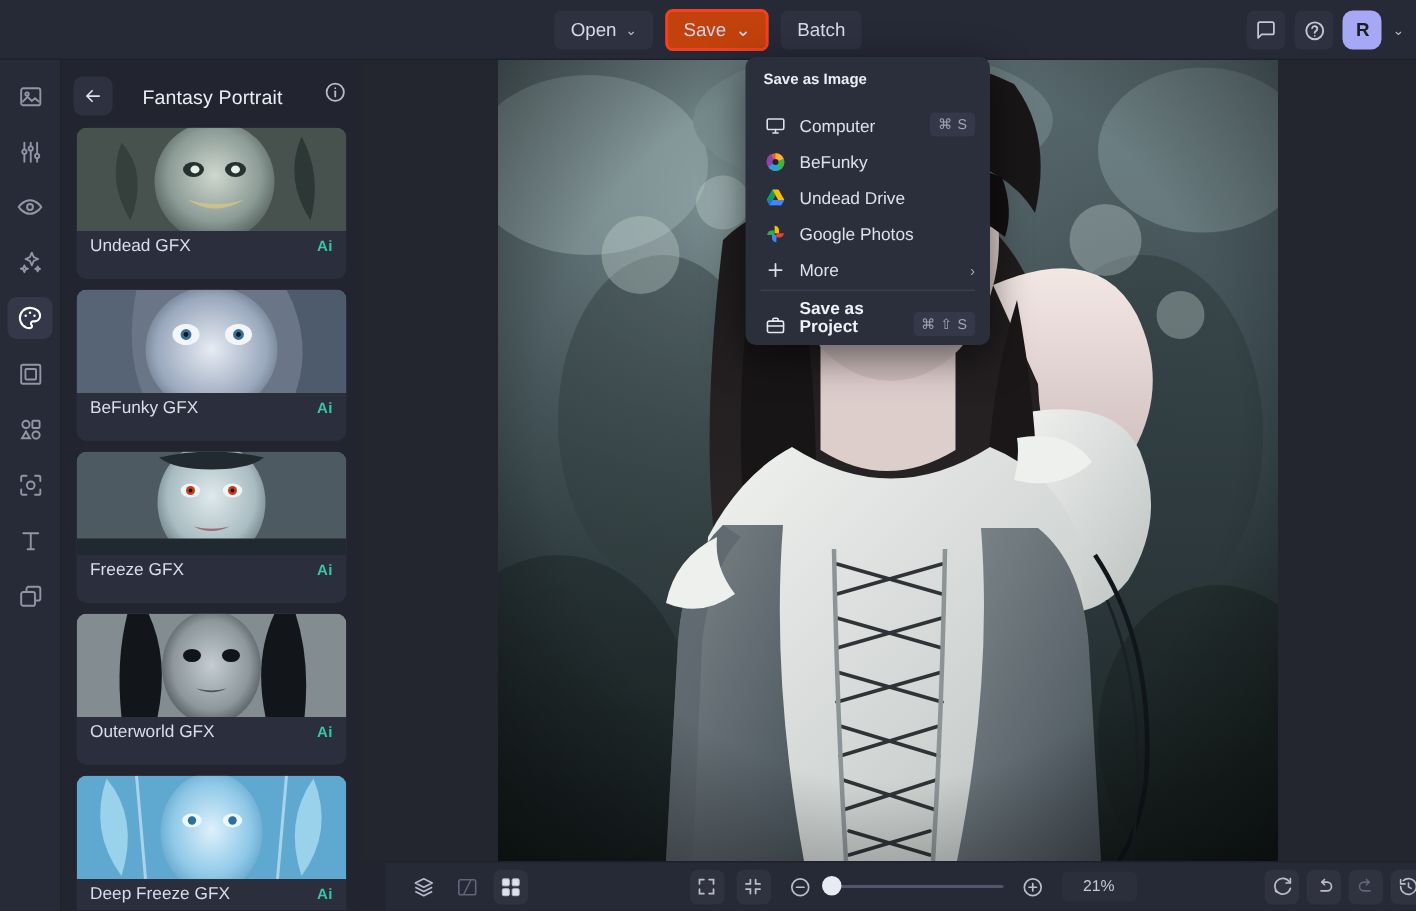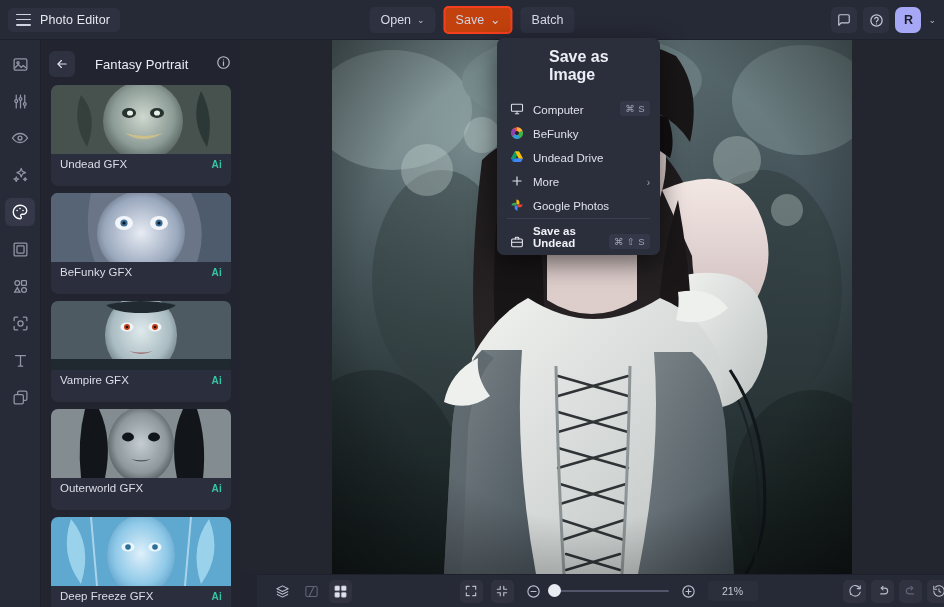--- a/index.html
+++ b/index.html
@@ -151,23 +151,22 @@
   }
 
   
   .menu {
     position: absolute; left: 497px; top: 38px; width: 163px;
     background: #2b2e3b; border-radius: 7px;
     box-shadow: 0 8px 26px rgba(0,0,0,.55);
     padding: 8px 0 6px 0; z-index: 40;
   }
   .menu-head {
-    font-size: 16px; font-weight: bold; color: #eceef5;
+    font-size: 10px; font-weight: bold; color: #eceef5;
     padding: 2px 12px 8px 12px;
-    margin-left: 40px;
   }
   .menu-item {
     display: flex; align-items: flex-end; height: 24px;
     padding: 0 10px 0 12px; cursor: pointer; gap: 9px;
   }
   .mi-icon { width: 15px; display: flex; align-items: center; justify-content: center; }
   .mi-label { font-size: 11.5px; color: #dee0ea; flex: 1; }
   .mi-label.bold { font-weight: bold; color: #f0f1f7; }
   .shortcut {
     font-size: 9.5px; color: #9fa3b4; background: #343848;
@@ -178,28 +177,20 @@
 
   
   .art { position: absolute; inset: 0; }
 </style>
 </head>
 <body>
 
 <div id="app">
 
   <div class="topbar">
-    <div class="brand">
-      <span class="hamburger">
-          <i></i>
-          <i></i>
-          <i></i>
-        </span>
-      <span class="brand-text">Photo Editor</span>
-    </div>
 
     <div class="center-group">
       <div class="tbtn plain">
         <span>Open</span>
         <span class="chev">⌄</span>
       </div>
       <div class="save-wrap">
         <div class="save-btn">
           <span>Save</span>
           <span class="chev">⌄</span>
@@ -389,21 +380,21 @@
             <circle cx="76" cy="26" r="3" fill="#c4421a"></circle>
               <circle cx="104" cy="26" r="3" fill="#c4421a"></circle>
             <circle cx="76" cy="26" r="1.3" fill="#2a0c05"></circle>
               <circle cx="104" cy="26" r="1.3" fill="#2a0c05"></circle>
             <path d="M78 50 q12 6 24 0 q-12 3 -24 0z" fill="#9d6c74"></path>
             <path d="M55 4 q34 -8 70 0 q-10 8 -35 8 q-25 0 -35 -8z" fill="#212a30"></path>
             <rect y="58" width="180" height="11" fill="#202930"></rect>
           </svg>
         </div>
         <div class="card-row">
-          <span class="card-label">Vampire GFX</span>
+          <span class="card-label">Freeze GFX</span>
           <span class="ai-badge">Ai</span>
         </div>
       </div>
 
       <div class="card">
         <div class="thumb">
           <svg class="art" viewBox="0 0 180 69" preserveAspectRatio="xMidYMid slice">
             <defs>
                 <radialGradient id="g4" cx="50%" cy="48%" r="65%">
                   <stop offset="0%" stop-color="#c5cdd1"></stop>
@@ -707,48 +698,48 @@
           <path d="M8.6 2.5L2 14.4h6.8L15.4 2.5z" fill="#0f9d58"></path>
           <path d="M5.4 20.4h13.2l3.4-6H8.8z" fill="#4285f4"></path>
           <path d="M15.4 2.5h-6.8l6.7 11.9H22z" fill="#fbbc05"></path>
         </svg>
       </span>
       <span class="mi-label">Undead Drive</span>
     </div>
 
     <div class="menu-item">
       <span class="mi-icon">
-        <svg width="14" height="14" viewBox="0 0 24 24" fill="none" stroke="#dcdfea" stroke-width="2" stroke-linecap="round">
-            <path d="M12 5v14M5 12h14"></path>
-          </svg>
-      </span>
-      <span class="mi-label">More</span>
-      <span class="mi-arrow">›</span>
-    </div>
-
-    <div class="menu-item">
-      <span class="mi-icon">
         <svg width="14" height="14" viewBox="0 0 24 24">
           <path d="M11 2.5c2.8 0 5 2.2 5 5v3.5h-5z" fill="#fbbc04"></path>
           <path d="M21.5 11c0 2.8-2.2 5-5 5H13v-5z" fill="#ea4335"></path>
           <path d="M13 21.5c-2.8 0-5-2.2-5-5V13h5z" fill="#4285f4"></path>
           <path d="M2.5 13c0-2.8 2.2-5 5-5H11v5z" fill="#34a853"></path>
         </svg>
       </span>
       <span class="mi-label">Google Photos</span>
+    </div>
+
+    <div class="menu-item">
+      <span class="mi-icon">
+        <svg width="14" height="14" viewBox="0 0 24 24" fill="none" stroke="#dcdfea" stroke-width="2" stroke-linecap="round">
+            <path d="M12 5v14M5 12h14"></path>
+          </svg>
+      </span>
+      <span class="mi-label">More</span>
+      <span class="mi-arrow">›</span>
     </div>
 
     <div class="menu-sep"></div>
 
     <div class="menu-item">
       <span class="mi-icon">
         <svg width="14" height="14" viewBox="0 0 24 24" fill="none" stroke="#e8eaf2" stroke-width="1.8" stroke-linecap="round">
             <rect x="2.8" y="7" width="18.4" height="13" rx="2"></rect>
             <path d="M9 7V5.2a1.5 1.5 0 0 1 1.5-1.5h3A1.5 1.5 0 0 1 15 5.2V7"></path>
             <path d="M2.8 12.5h18.4"></path>
           </svg>
       </span>
-      <span class="mi-label bold">Save as Undead</span>
+      <span class="mi-label bold">Save as Project</span>
       <span class="shortcut">⌘ ⇧ S</span>
     </div>
   </div>
 
 </div>
 
 </body></html>

